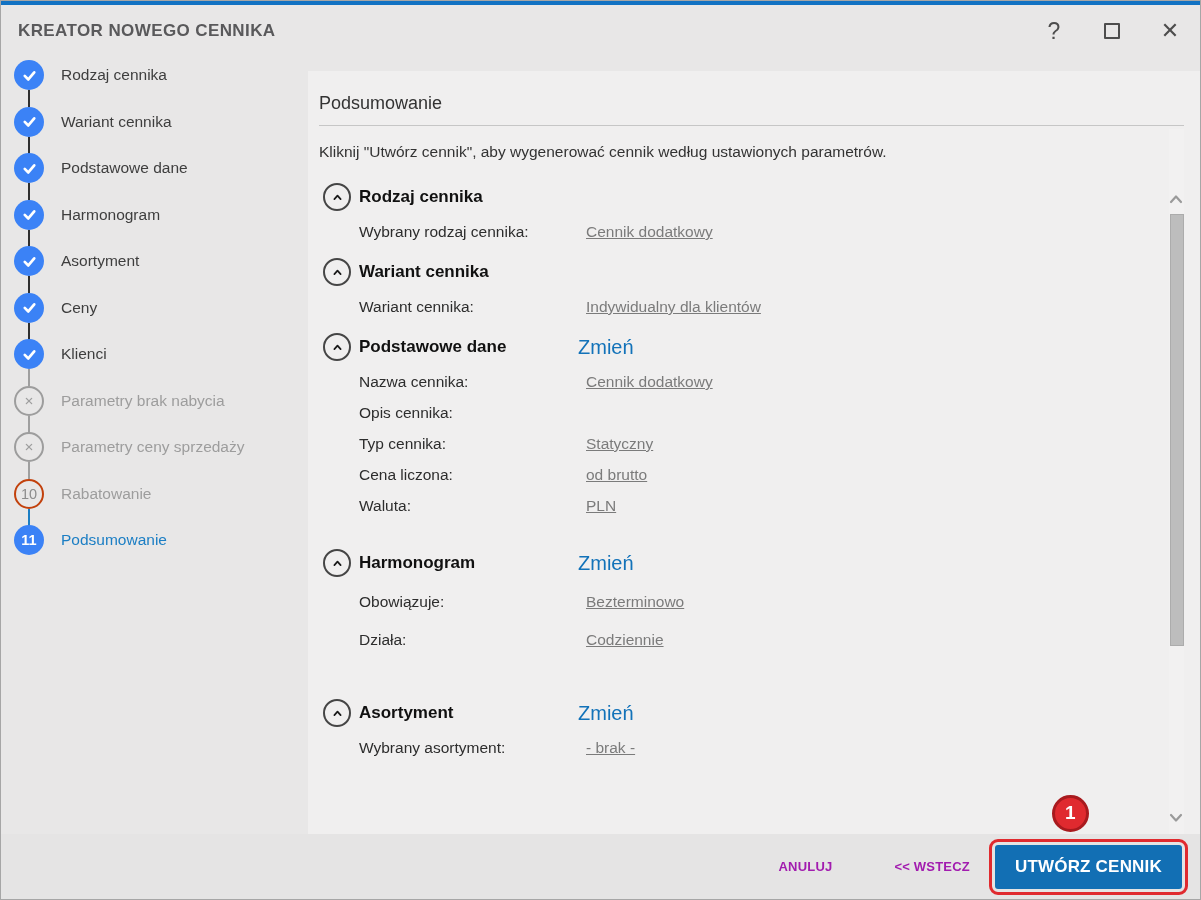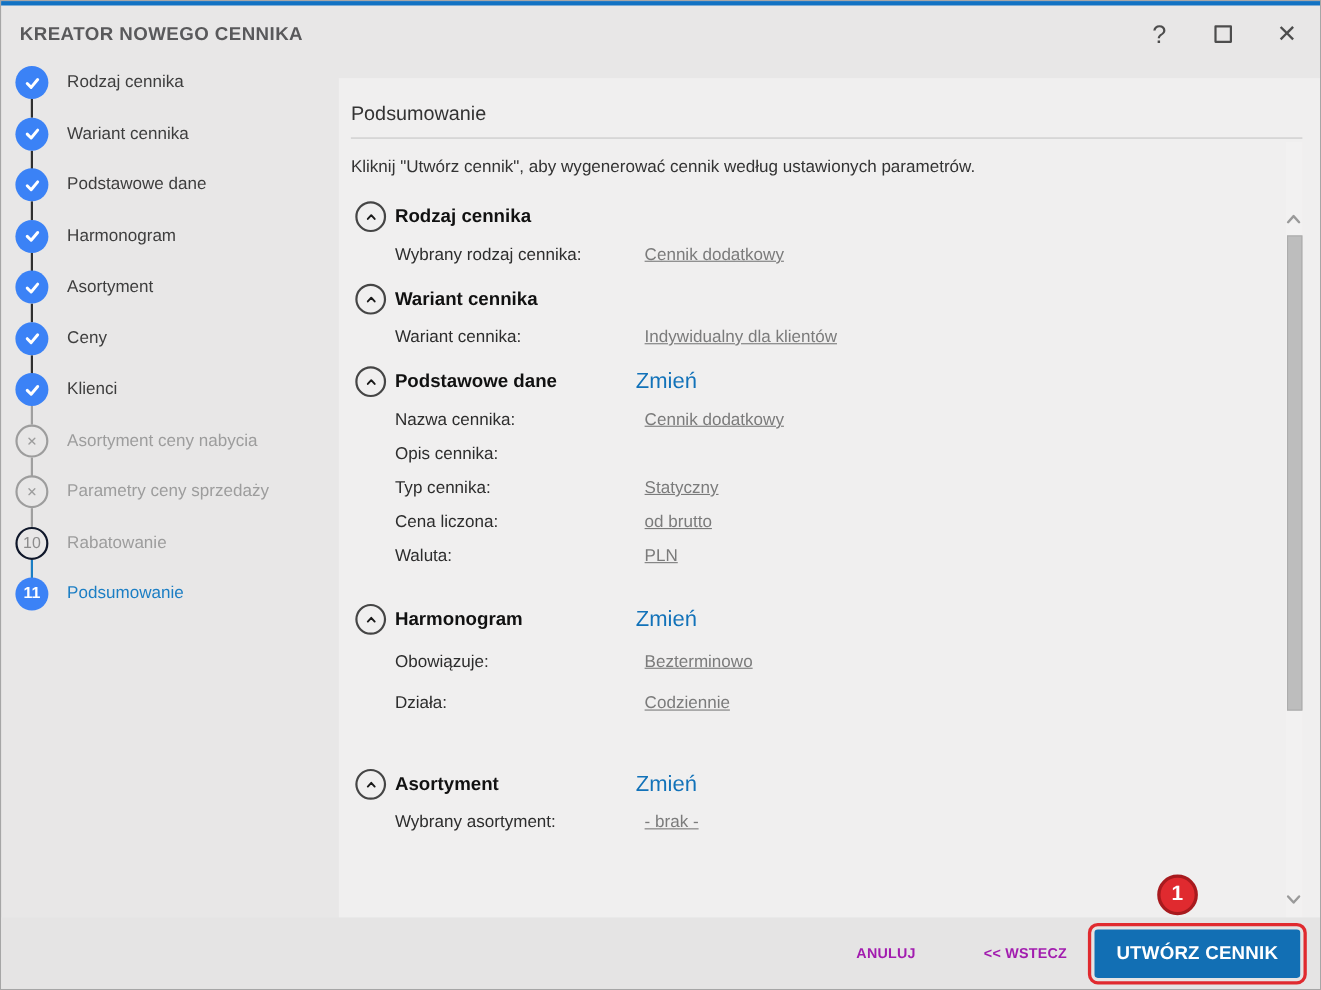--- a/index.html
+++ b/index.html
@@ -23,21 +23,21 @@
   .bodyrow{ flex:1; display:flex; min-height:0; }
 
   
   .sidebar{ width:307px; flex:none; position:relative; }
   .steps{ position:relative; margin-top:-5px; }
   .step{ height:46.5px; display:flex; align-items:center; cursor:pointer; position:relative; z-index:1; }
   .dot{ width:30px; height:30px; margin-left:13px; border-radius:50%; flex:none;
         display:flex; align-items:center; justify-content:center; }
   .step.done .dot, .step.active .dot{ background:#3b82f6; }
   .step.skipped .dot{ border:2px solid #9d9d9d; }
-  .step.pending .dot{ border:2px solid #0f172a; }
+  .step.pending .dot{ border:2px solid #c2410c; }
   .ic-check{ width:19px; height:19px; display:none; }
   .step.done .ic-check{ display:block; }
   .ic-check polyline{ fill:none; stroke:#fff; stroke-width:3.4; stroke-linecap:round; stroke-linejoin:round; }
   .ic-x{ width:16px; height:16px; display:none; }
   .step.skipped .ic-x{ display:block; }
   .ic-x line{ stroke:#9d9d9d; stroke-width:1.9; stroke-linecap:round; }
   .num{ display:none; font-size:14.5px; }
   .step.pending .num{ display:block; color:#8c8c8c; }
   .step.active .num{ display:block; color:#fff; font-weight:bold; }
   .lbl{ margin-left:17px; font-size:15.5px; color:#3e3e3e; }
@@ -179,21 +179,21 @@
   </div>
           <div class="step skipped">
     <div class="dot">
 
       <svg class="ic-x" viewBox="0 0 24 24">
                 <line x1="8" y1="8" x2="16" y2="16"></line>
                 <line x1="16" y1="8" x2="8" y2="16"></line>
               </svg>
 
     </div>
-    <div class="lbl">Asortyment ceny nabycia</div>
+    <div class="lbl">Parametry brak nabycia</div>
   </div>
           <div class="step skipped">
     <div class="dot">
 
       <svg class="ic-x" viewBox="0 0 24 24">
                 <line x1="8" y1="8" x2="16" y2="16"></line>
                 <line x1="16" y1="8" x2="8" y2="16"></line>
               </svg>
 
     </div>

